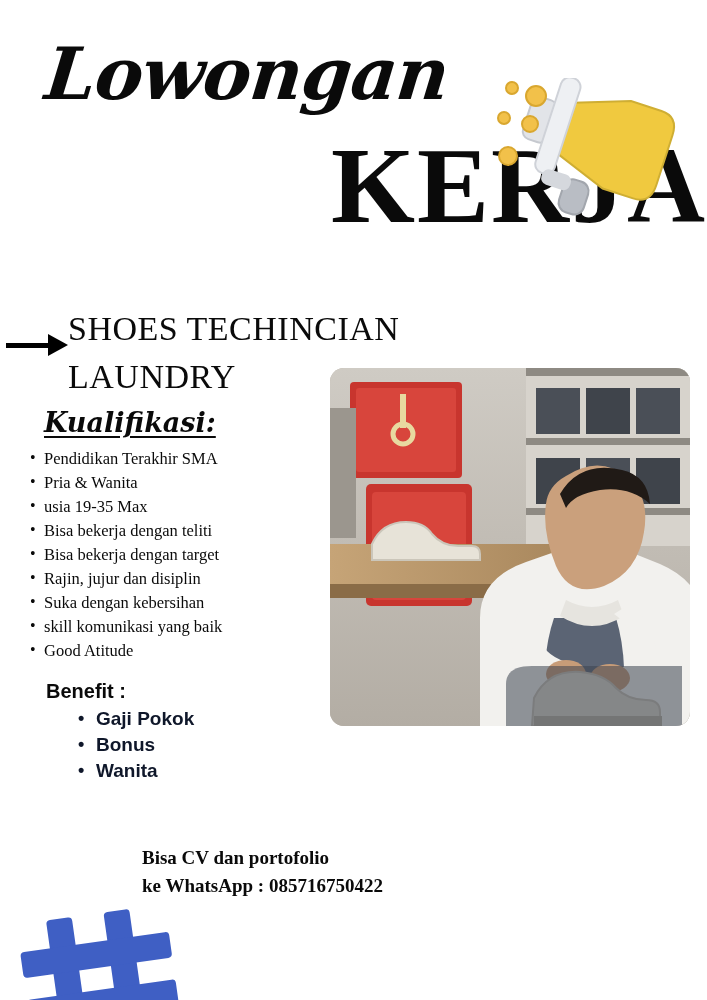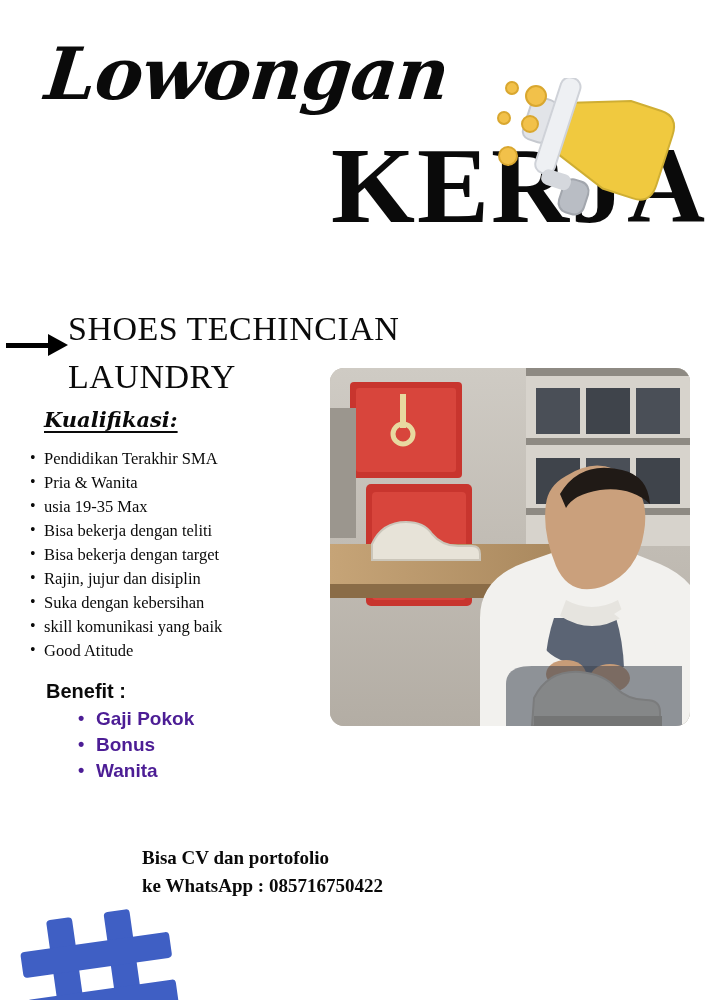--- a/index.html
+++ b/index.html
@@ -100,21 +100,21 @@
   }
 
   
   .qual-title {
     position: absolute;
     left: 44px;
     top: 407px;
     font-family: "DejaVu Serif", serif;
     font-weight: 700;
     font-style: italic;
-    font-size: 21px;
+    font-size: 27px;
     text-decoration: underline;
     text-underline-offset: 4px;
     color: #0a0a0a;
   }
   .qual-list {
     position: absolute;
     left: 30px;
     top: 447px;
     width: 290px;
     list-style: none;
@@ -156,21 +156,21 @@
     padding: 0;
     width: 240px;
   }
   .benefit-list li {
     font-family: "Liberation Sans", sans-serif;
     font-weight: 700;
     font-size: 19px;
     line-height: 26px;
     padding-left: 18px;
     position: relative;
-    color: #4c1d95;
+    color: #0f172a;
   }
   .benefit-list li::before {
     content: "•";
     position: absolute;
     left: 0;
     top: -1px;
     font-size: 18px;
   }
 
   

